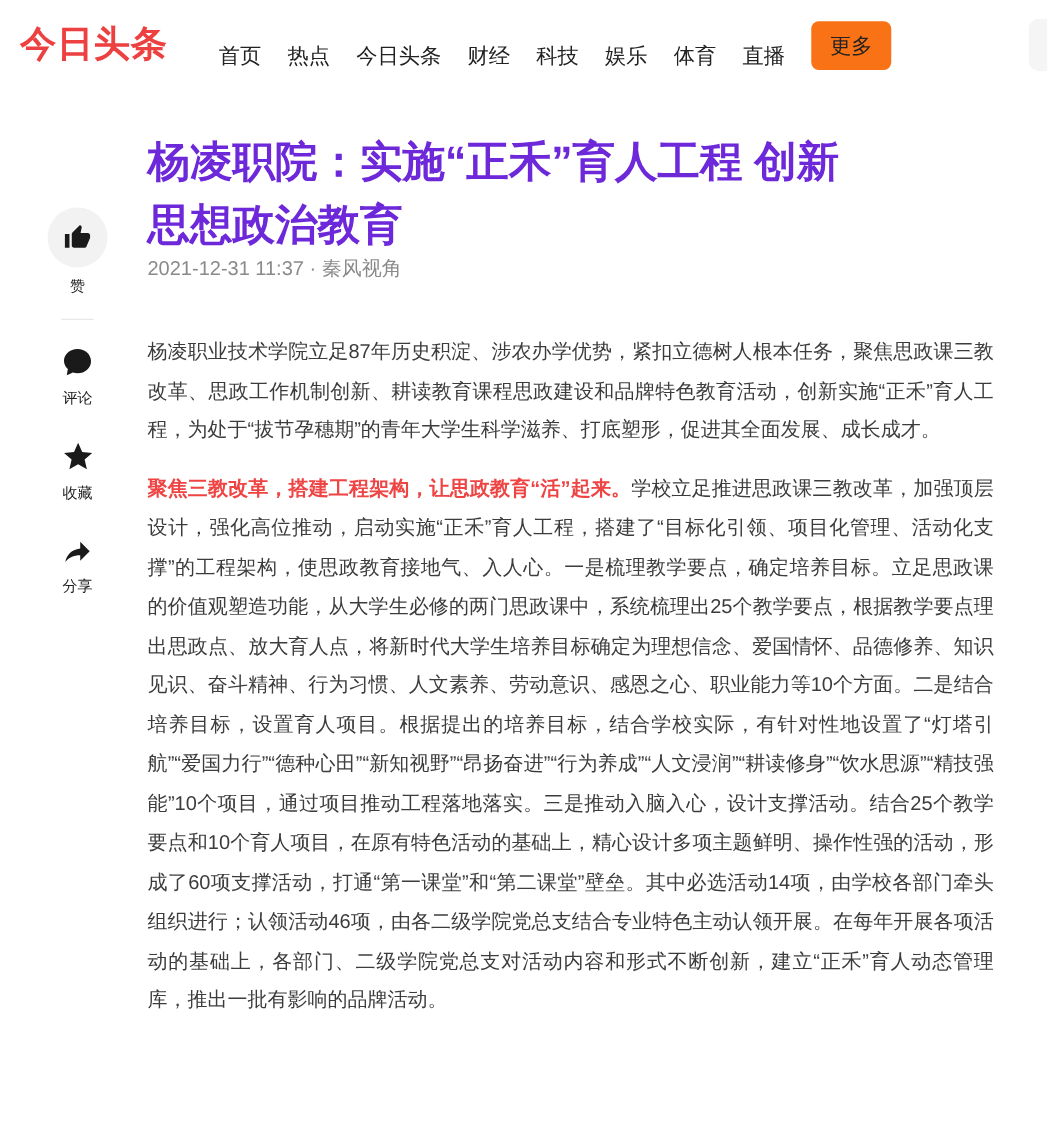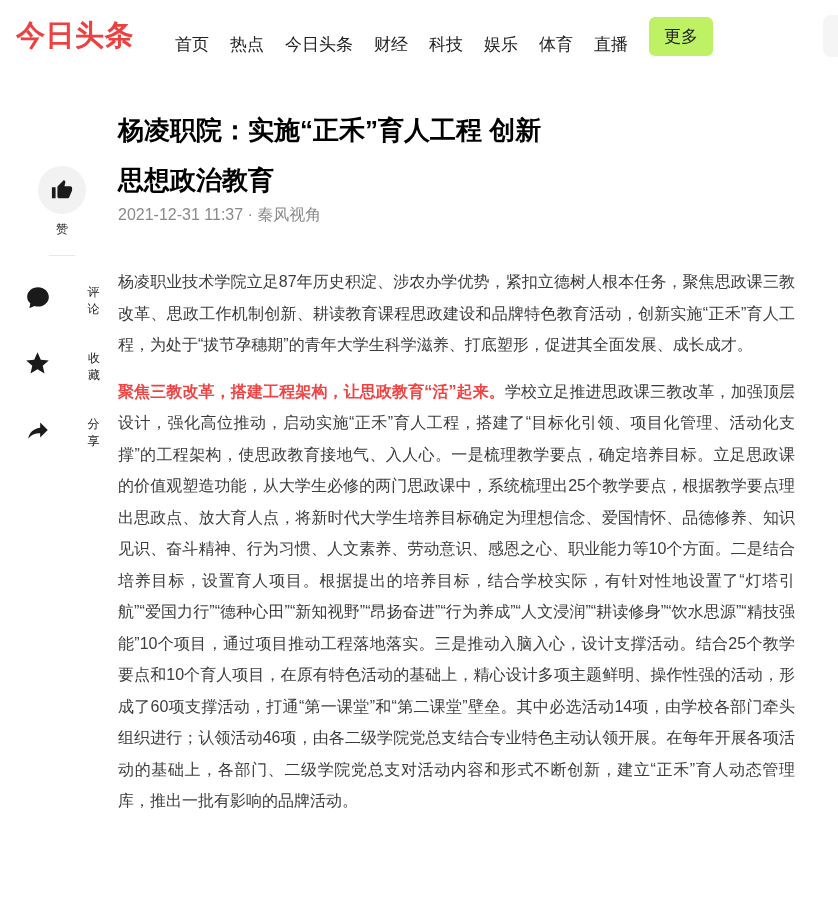--- a/index.html
+++ b/index.html
@@ -31,21 +31,21 @@
   }
   .nav {
     display:flex; align-items:flex-end;
     margin-left:41px;
     gap:21px;
     font-size:17px;
     color:#222;
   }
   .nav-item { cursor:pointer; white-space:nowrap; }
   .nav-more {
-    background:#bef264;
+    background:#f97316;
     border-radius:6px;
     padding:8px 15px;
     cursor:pointer;
     white-space:nowrap;
   }
   .edge-pill {
     position:absolute;
     right:0; top:15px;
     width:15px; height:42px;
     background:#f5f5f5;
@@ -72,39 +72,38 @@
     color:#222;
     margin-top:7px;
     text-align:center;
   }
   .side-divider {
     width:26px; height:1px;
     background:#e8e8e8;
     margin:17px 0 21px;
   }
   .side-btn {
-    display:flex; flex-direction:row; align-items:center;
+    display:flex; flex-direction:column; align-items:center;
     margin-bottom:25px;
     cursor:pointer;
-    gap:37px;
   }
   .side-icon svg { display:block; }
 
   
   .article {
     margin-left:118px;
     width:677px;
     padding-top:33px;
   }
   .article-title {
     margin:0;
-    font-size:26px;
+    font-size:34px;
     line-height:50px;
     font-weight:700;
-    color:#000000;
+    color:#6d28d9;
   }
   .article-meta {
     font-size:16px;
     color:#8a8a8a;
   }
   .article-body { margin-top:40px; }
   .article-body p {
     margin:0 0 15px 0;
     font-size:16px;
     line-height:31.5px;

